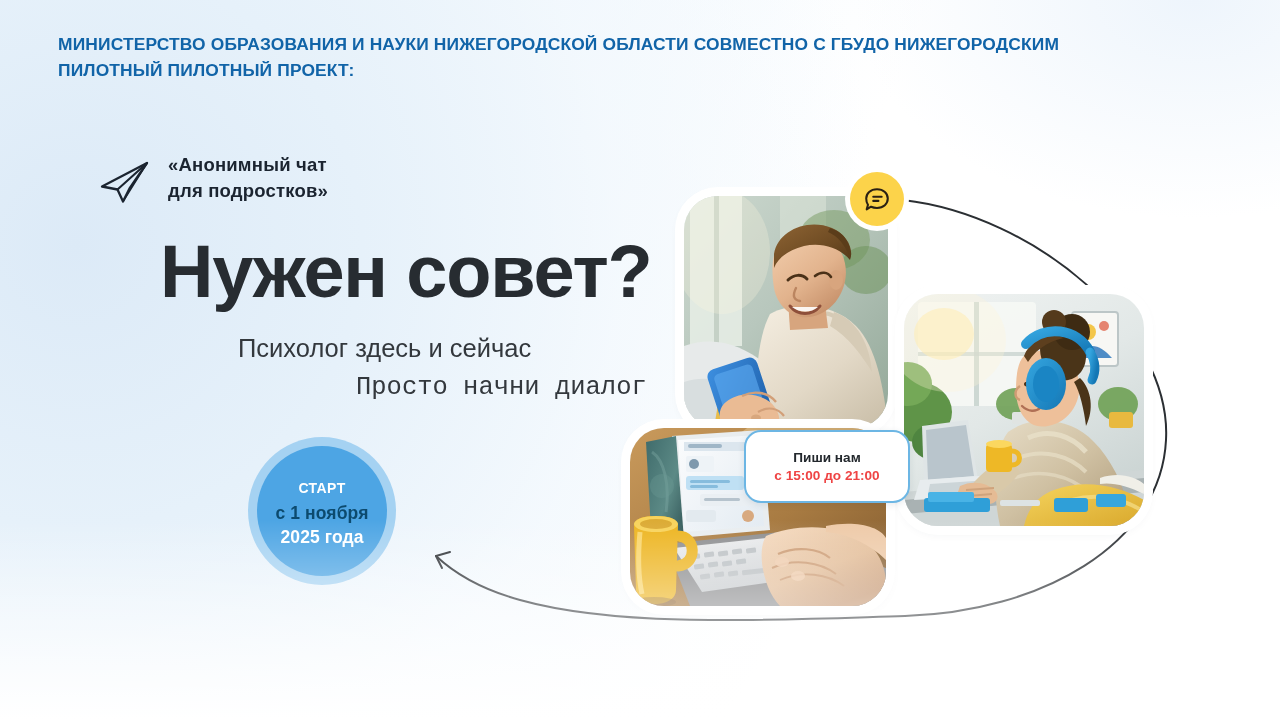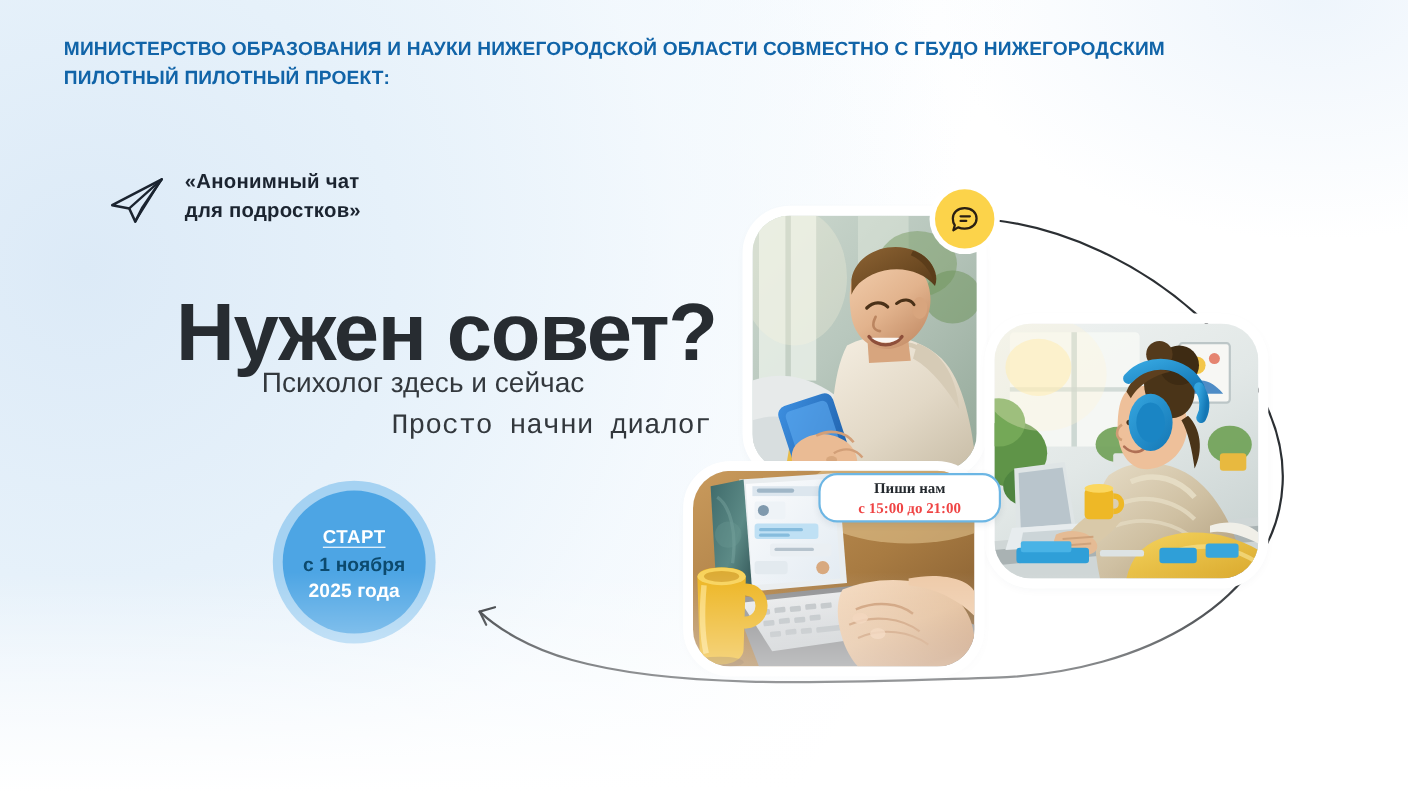--- a/index.html
+++ b/index.html
@@ -48,21 +48,21 @@
   #projectName {
     position:absolute; left:72px; top:0px;
     font-weight:bold; font-size:18.5px; line-height:26px;
     color:#1b2430; letter-spacing:0.2px; white-space:nowrap;
   }
 
   
   #headline {
     position:absolute; left:160px; top:230px;
     font-size:74px; font-weight:bold; line-height:84px;
-    letter-spacing:-1.2px; color:#272c31; white-space:nowrap;margin-top:30px;
+    letter-spacing:-1.2px; color:#272c31; white-space:nowrap;
   }
 
   
   #sub1 {
     position:absolute; left:238px; top:334px;
     font-size:25.5px; color:#33383d; white-space:nowrap;
   }
   #sub2 {
     position:absolute; left:356px; top:373px;
     font-size:25.5px; color:#33383d; white-space:nowrap;font-family:Liberation Mono, monospace;
@@ -76,22 +76,22 @@
     display:flex; align-items:center; justify-content:center;
   }
   #startInner {
     width:130px; height:130px; border-radius:50%;
     background:#4da5e4;
     display:flex; flex-direction:column;
     align-items:center; justify-content:center;
     padding-top:2px;
   }
   #startInner .l1 {
-    font-size:17px; font-weight:bold; color:#ffffff;
-    text-decoration:underline; text-underline-offset:3px;
+    font-size:14px; font-weight:bold; color:#ffffff;
+    text-underline-offset:3px;
     letter-spacing:0.4px; line-height:25px;
   }
   #startInner .l2 {
     font-size:17.5px; font-weight:bold; color:#0c4a6e;
     line-height:24px; letter-spacing:0.1px;
   }
   #startInner .l3 {
     font-size:17.5px; font-weight:bold; color:#ffffff;
     line-height:24px; letter-spacing:0.1px;
   }
@@ -113,28 +113,27 @@
     position:absolute; left:850px; top:172px;
     width:54px; height:54px; border-radius:50%;
     background:#fcd34a;
     display:flex; align-items:center; justify-content:center;
     box-shadow:0 0 0 5px #ffffff;
   }
 
   
   #writeCard {
     position:absolute; left:744px; top:430px;
-    width:166px; height:45px;
+    width:166px; height:73px;
     background:#ffffff;
     border:2.2px solid #6cb6e4;
     border-radius:17px;
     display:flex; flex-direction:column;
     align-items:center; justify-content:center;
     box-shadow:0 2px 7px rgba(40,60,80,0.10);
-    font-family:Liberation Serif, serif;
   }
   #writeCard .w1 { font-size:13.6px; font-weight:bold; color:#23282d; line-height:18px; }
   #writeCard .w2 { font-size:13.6px; font-weight:bold; color:#ef4444; line-height:18px; }
 
   
   #curveLayer { position:absolute; inset:0; width:1280px; height:720px; pointer-events:none; }
 </style>
 </head>
 <body>
 

